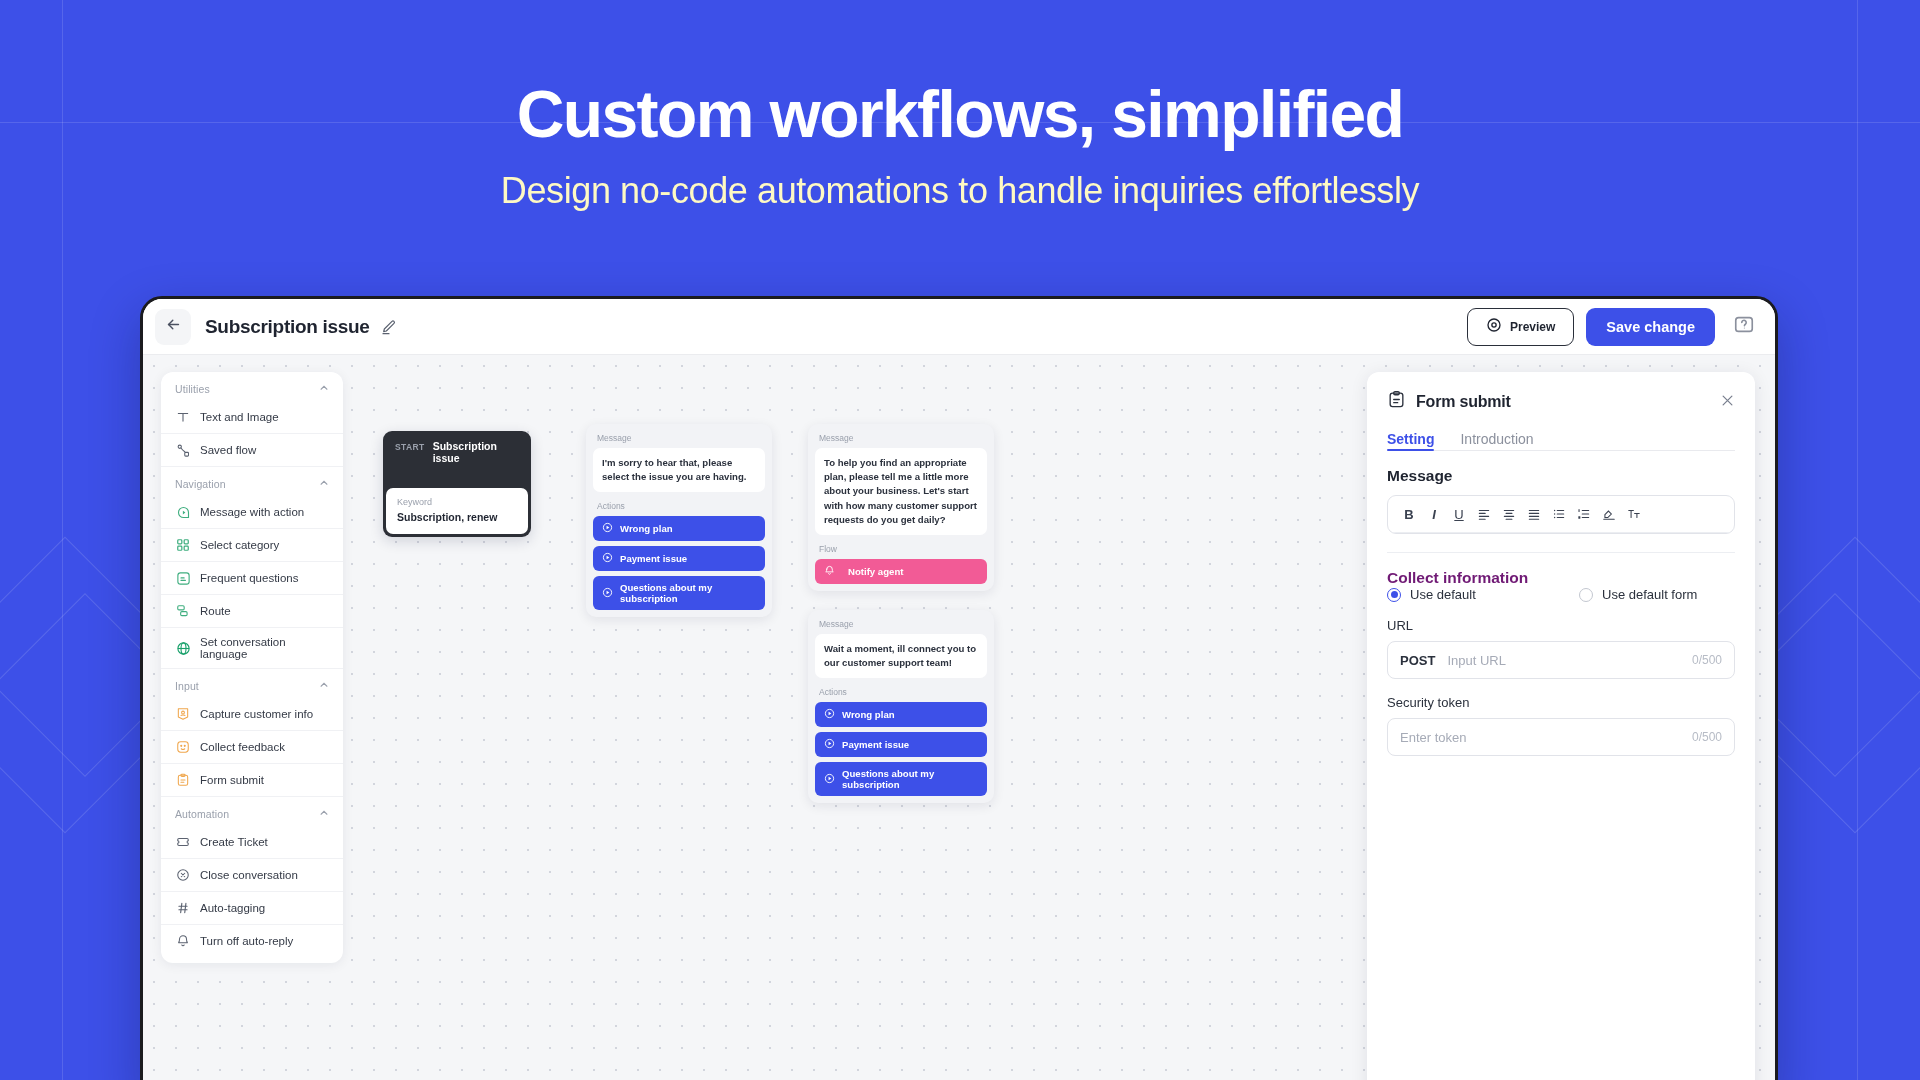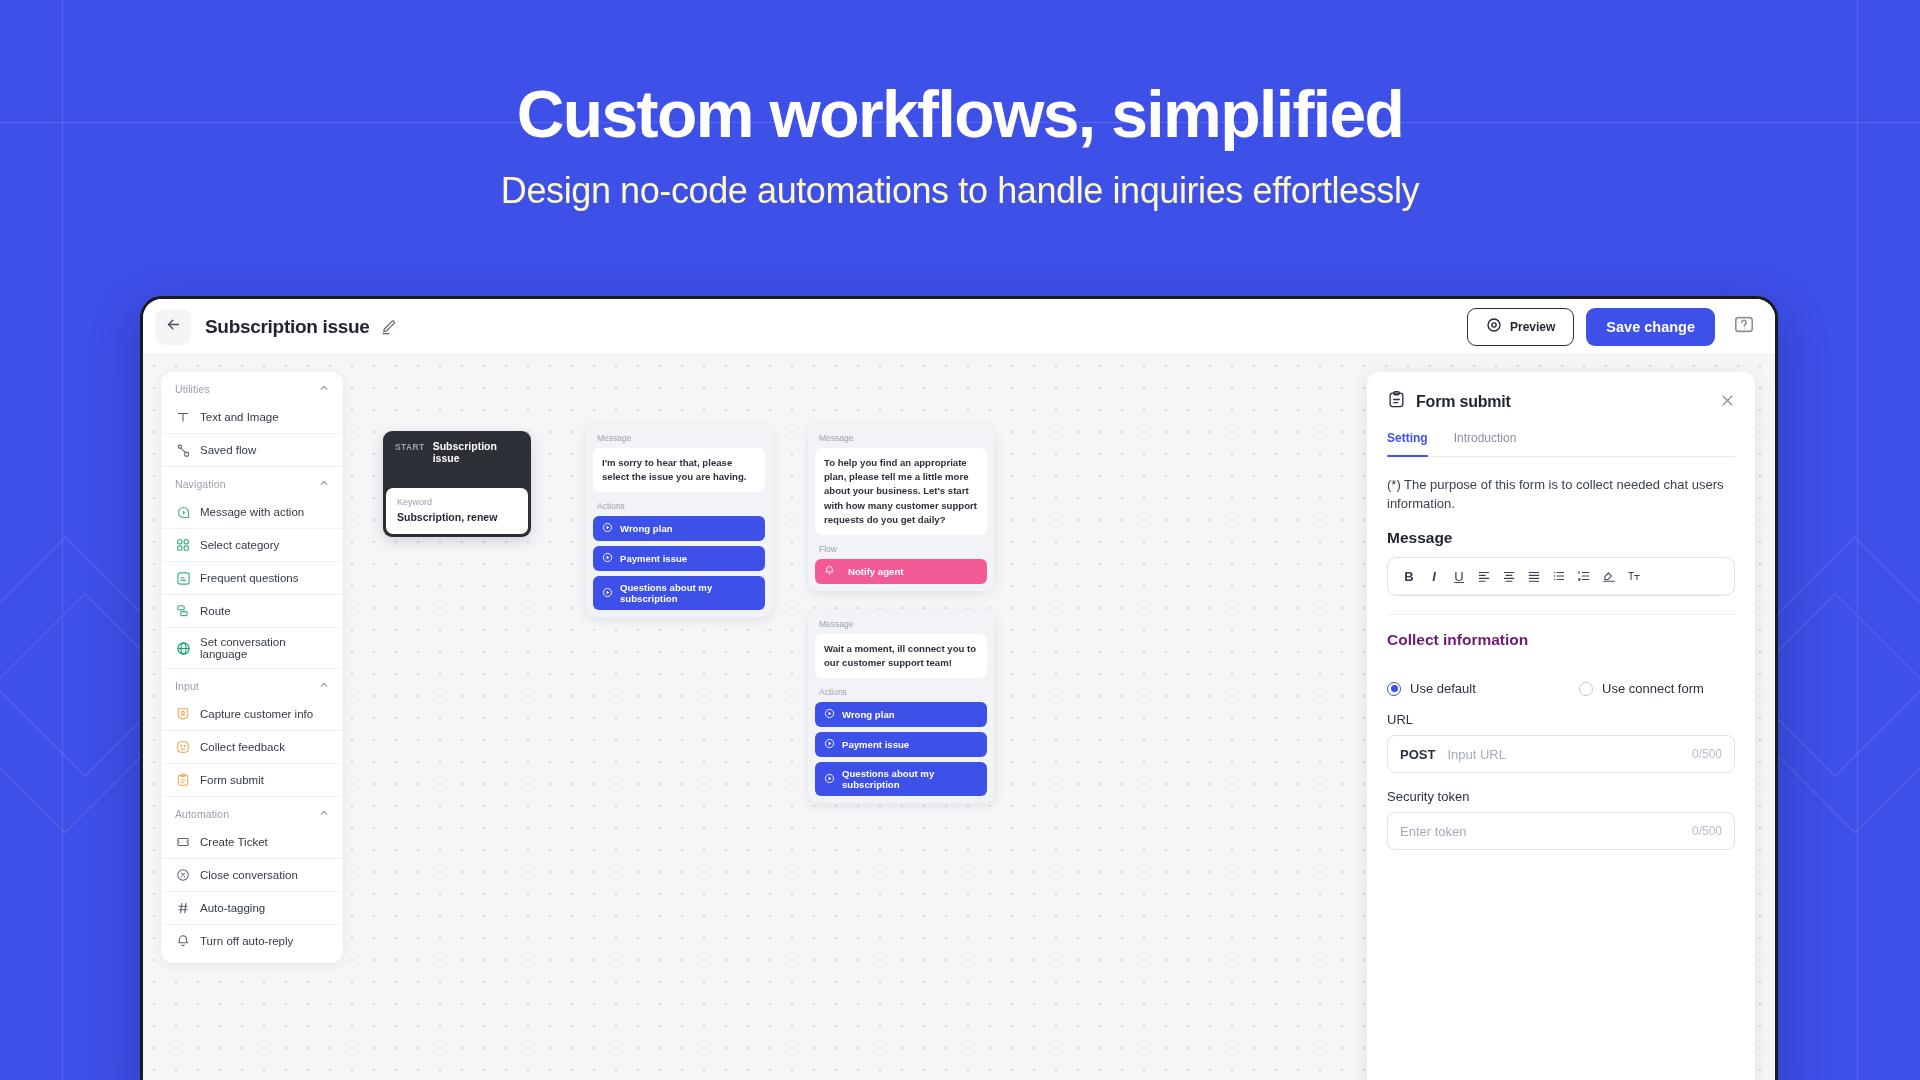--- a/index.html
+++ b/index.html
@@ -229,22 +229,22 @@
     border-radius: 12px;
     box-shadow: 0 3px 18px rgba(20,25,60,0.09);
     padding: 18px 20px 0 20px;
     overflow: hidden;
   }
   .panel-head { display: flex; align-items: center; gap: 10px; }
   .panel-title { font-size: 16px; font-weight: 700; color: #1f2430; letter-spacing: -0.2px; }
   .panel-close { margin-left: auto; cursor: pointer; color: #7b8190; font-size: 18px; line-height: 1; }
   .panel-tabs { display: flex; gap: 26px; margin-top: 18px; border-bottom: 1px solid #e9eaee; }
   .tab {
-    padding-bottom: 11px;
-    font-size: 12px;
+    padding-bottom: 3px;
+    font-size: 14px;
     color: #8b909d;
     cursor: pointer;
     position: relative;
   }
   .tab.active { color: #3d50e8; font-weight: 700; }
   .tab.active::after {
     content: ""; position: absolute; left: 0; right: 0; bottom: -1px;
     height: 2.5px; background: #3d50e8; border-radius: 2px;
   }
   .panel-note { margin-top: 18px; font-size: 13px; color: #3a4150; line-height: 1.48; }
@@ -267,21 +267,21 @@
     font-size: 13px; cursor: pointer; border-radius: 4px;
   }
   .editor-area {
     height: 78px;
     padding: 11px 13px;
     color: #a6abb7;
     font-size: 13px;
   }
   .divider { margin-top: 18px; border-top: 1px solid #eceef2; }
   .collect-title { margin-top: 16px; font-size: 15.5px; font-weight: 700; color: #701a75; }
-  .radio-row { display: flex; margin-top: 32px; }
+  .radio-row { display: flex; margin-top: 0; }
   .radio-opt { display: flex; align-items: center; gap: 9px; font-size: 13px; color: #2b313d; cursor: pointer; }
   .radio-opt:first-child { width: 192px; }
   .radio {
     width: 14px; height: 14px; border-radius: 50%;
     border: 1.5px solid #c3c7d0; background: #fff;
     flex: 0 0 14px;
     display:flex; align-items:center; justify-content:center;
   }
   .radio.on { border-color: #3d50e8; }
   .radio.on::after {
@@ -647,21 +647,20 @@
               <path d="M5 5l14 14M19 5L5 19"></path>
             </svg>
         </span>
       </div>
 
       <div class="panel-tabs">
         <div class="tab active">Setting</div>
         <div class="tab">Introduction</div>
       </div>
 
-      <div class="panel-note">(*) The purpose of this form is to collect needed chat users information.</div>
 
       <div class="sec-title">Message</div>
 
       <div class="editor">
         <div class="editor-toolbar">
           <div class="tb-btn" style="font-weight:700">B</div>
           <div class="tb-btn" style="font-style:italic;font-weight:700">I</div>
           <div class="tb-btn" style="text-decoration:underline">U</div>
           <div class="tb-btn">
             <svg width="14" height="14" viewBox="0 0 24 24" stroke="#3a4150" stroke-width="1.9" stroke-linecap="round">
@@ -709,21 +708,21 @@
 
       <div class="collect-title">Collect information</div>
 
       <div class="radio-row">
         <label class="radio-opt">
           <span class="radio on"></span>
           <span>Use default</span>
         </label>
         <label class="radio-opt">
           <span class="radio"></span>
-          <span>Use connect form</span>
+          <span>Use default form</span>
         </label>
       </div>
 
       <div class="field-label">URL</div>
       <div class="input-wrap">
         <span class="input-prefix">POST</span>
         <span class="input-ph">Input URL</span>
         <span class="input-count">0/500</span>
       </div>
 

